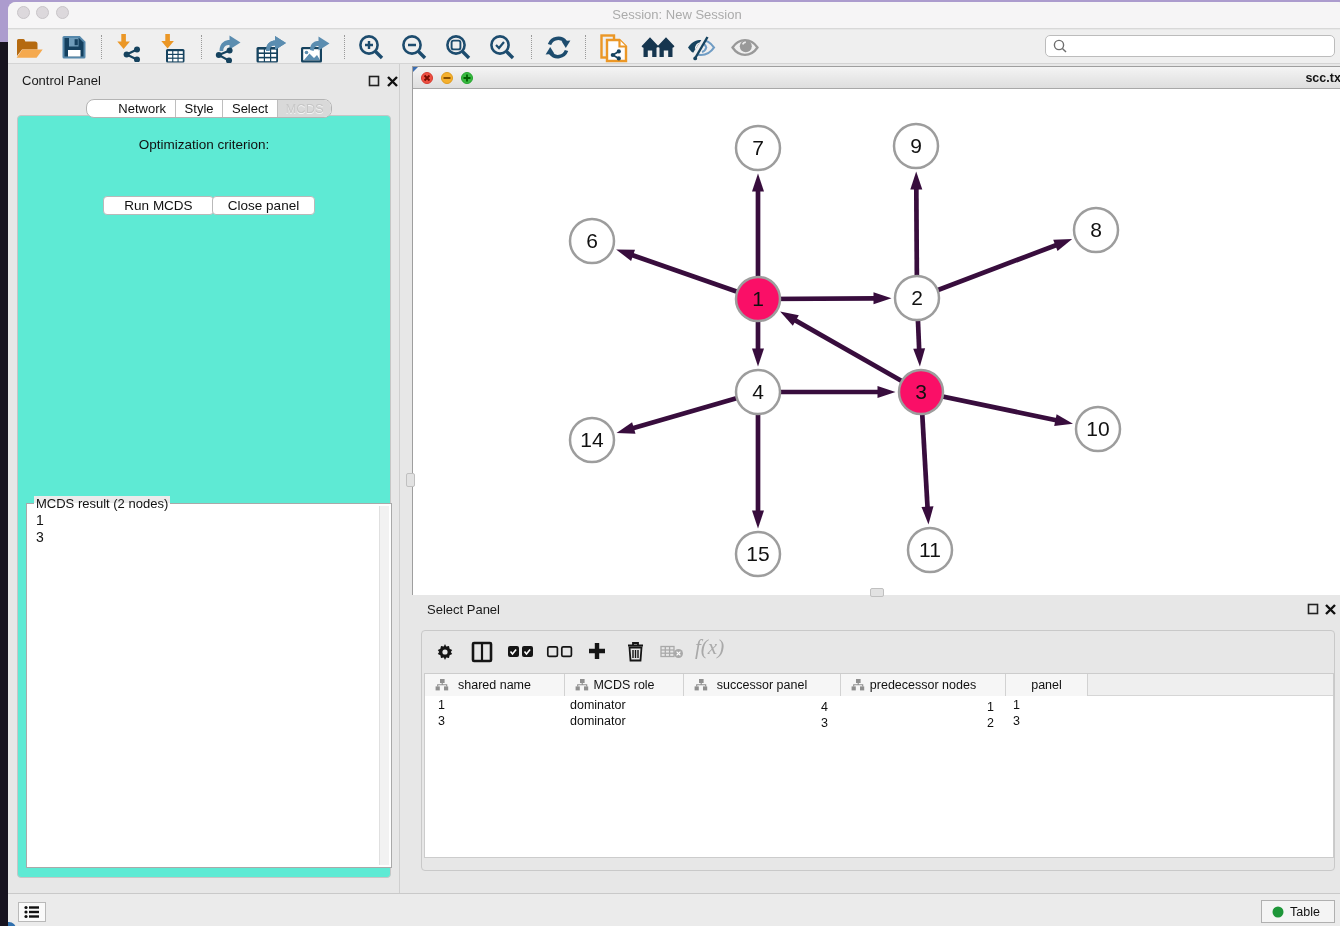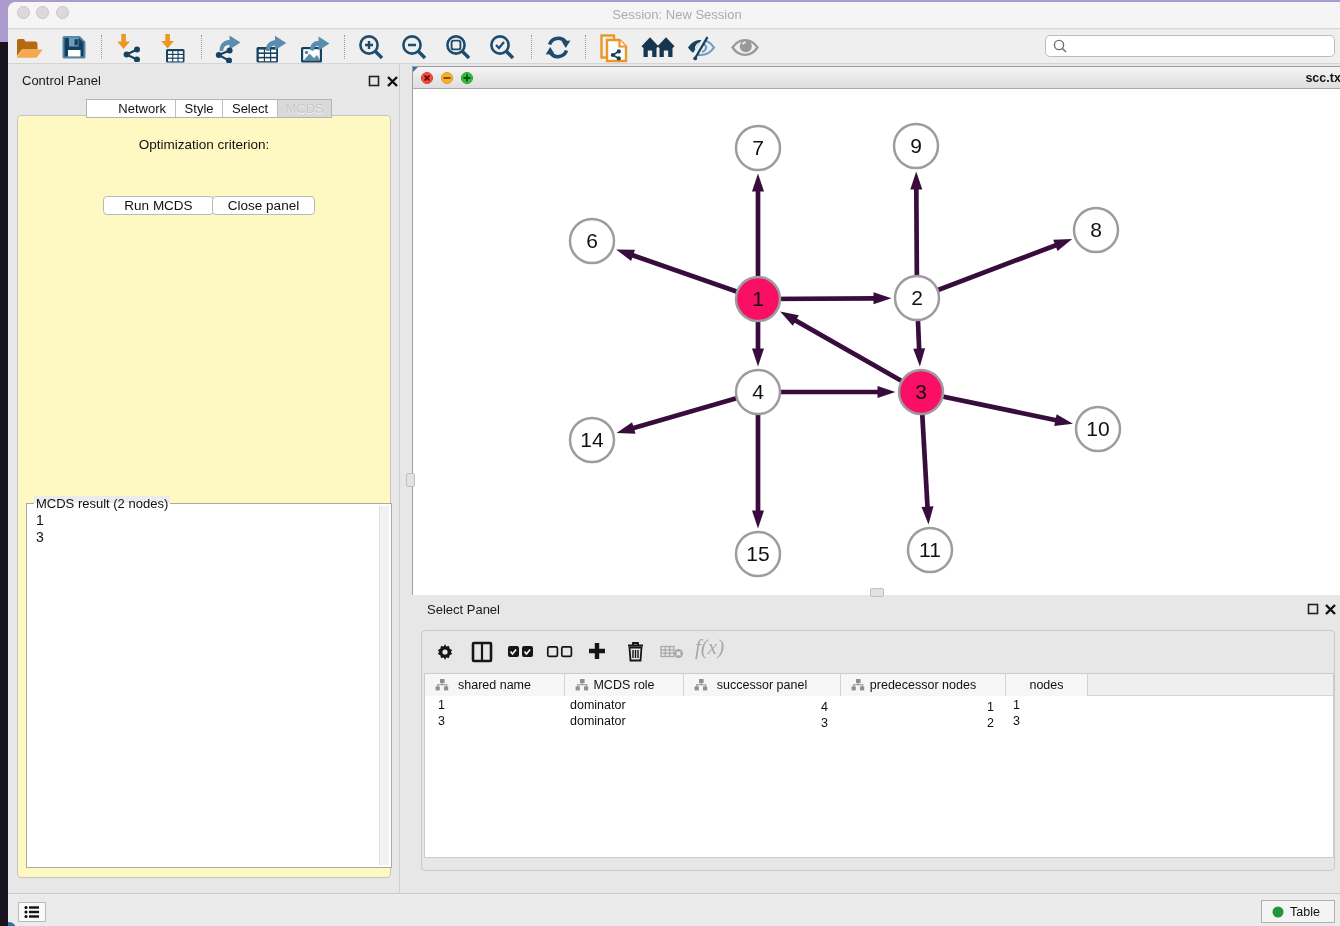--- a/index.html
+++ b/index.html
@@ -13,25 +13,25 @@
 .title-text { position:absolute; top:5px; width:100%; text-align:center; font-size:13px; color:#ababab; }
 
 .toolbar { position:absolute; left:0; top:28px; width:100%; height:34px; background:#efefef; border-bottom:1px solid #d4d4d4; }
 .tbsep { position:absolute; top:5px; height:24px; width:0; border-left:1px dotted #9a9a9a; }
 .ticon { position:absolute; top:3px; }
 .searchbox { position:absolute; left:1037px; top:5px; width:290px; height:22px; background:#fff; border:1px solid #bcbcbc; border-radius:5px; }
 
 .cpanel { position:absolute; left:0; top:62px; width:392px; height:829px; background:#e7e7e7; border-right:1px solid #cfcfcf; }
 .cp-title { position:absolute; left:14px; top:71px; font-size:13px; color:#1a1a1a; }
 .wbtn { position:absolute; font-size:12px; color:#111; }
-.tabs { position:absolute; display:flex; height:19px; z-index:3; border:1px solid #b4b4b4; border-radius:0; overflow:hidden; background:#fff;padding-left:22px; }
+.tabs { position:absolute; display:flex; height:19px; z-index:3; border:1px solid #b4b4b4; border-radius:8px; overflow:hidden; background:#fff;padding-left:22px; }
 .tabs .tab { font-size:13px; color:#111; text-align:center; line-height:18px; background:#fff; border-right:1px solid #bebebe; }
 .tabs .tab:last-child { border-right:none; }
 .tabs .tab.sel { background:#d9d9d9; color:#c6c6c6; text-shadow:0 1px 0 #f5f5f5; }
-.cp-body { position:absolute; left:9px; top:113px; width:374px; height:763px; background:#fef9c3; border:1px solid #c6c6c6; border-radius:4px; }
+.cp-body { position:absolute; left:9px; top:113px; width:374px; height:763px; background:#5eead4; border:1px solid #c6c6c6; border-radius:4px; }
 .opt-label { position:absolute; top:21px; width:100%; text-align:center; font-size:13.5px; color:#111; }
 .combo { position:absolute; left:35px; top:45px; width:309px; height:19px; background:#fff; border:1px solid #b9b9b9; border-radius:4px; font-size:13px; color:#111; padding-left:10px; line-height:17px; }
 .btn { position:absolute; height:19px; top:80px; background:#fff; border:1px solid #b9b9b9; border-radius:4px; font-size:13.5px; color:#111; text-align:center; line-height:17px; }
 .mcdsbox { position:absolute; left:8px; top:387px; width:366px; height:365px; background:#fff; border:1px solid #a9a9a9; }
 .mcdsbox .legend { position:absolute; left:7px; top:-8px; font-size:13px; color:#111; padding:0 2px; background:linear-gradient(to bottom,#ebebeb 46%,#ffffff 46%); }
 .mcdsbox .val { position:absolute; left:9px; font-size:14px; color:#111; }
 .mcdsbox .sbar { position:absolute; right:2px; top:2px; width:10px; height:359px; background:#f2f2f2; border-left:1px solid #e0e0e0; }
 
 .netwin { position:absolute; left:404px; top:64px; width:934px; height:529px; background:#fff; border:1px solid #9e9e9e; border-bottom:none; }
 .netbar { position:absolute; left:0; top:0; width:100%; height:22px; background:linear-gradient(#f4f4f4,#dedede); border-bottom:1px solid #a8a8a8; }
@@ -362,21 +362,21 @@
           <path d="M16.6 6.6 l3.8 3.8 M20.4 6.6 l-3.8 3.8" stroke="#fff" stroke-width="1.2"></path>
         </svg>
     <div style="position:absolute;left:273px;top:4px;font-family:'Liberation Serif',serif;font-style:italic;font-size:21px;color:#a9a9a9">f(x)</div>
   </div>
   <div class="ttable">
     <div class="thead" style="left:0;width:908px"></div>
     <div class="thcell" style="left:0;width:140px">shared name</div>
     <div class="thcell" style="left:140px;width:119px">MCDS role</div>
     <div class="thcell" style="left:259px;width:157px">successor panel</div>
     <div class="thcell" style="left:416px;width:165px">predecessor nodes</div>
-    <div class="thcell" style="left:581px;width:82px">nodes</div>
+    <div class="thcell" style="left:581px;width:82px">panel</div>
     <svg style="position:absolute;left:10px;top:5px" width="14" height="12" viewBox="0 0 14 12">
           <g fill="#8f8f8f">
             <rect x="5" y="0" width="4.6" height="4"></rect>
             <rect x="0.6" y="7.4" width="4.2" height="4"></rect>
             <rect x="9" y="7.4" width="4.2" height="4"></rect>
           </g>
           <path d="M7.2 4 v2 M2.7 7.4 v-1.6 h9 v1.6" stroke="#8f8f8f" stroke-width="1.1" fill="none"></path>
         </svg>
     <svg style="position:absolute;left:150px;top:5px" width="14" height="12" viewBox="0 0 14 12">
           <g fill="#8f8f8f">

